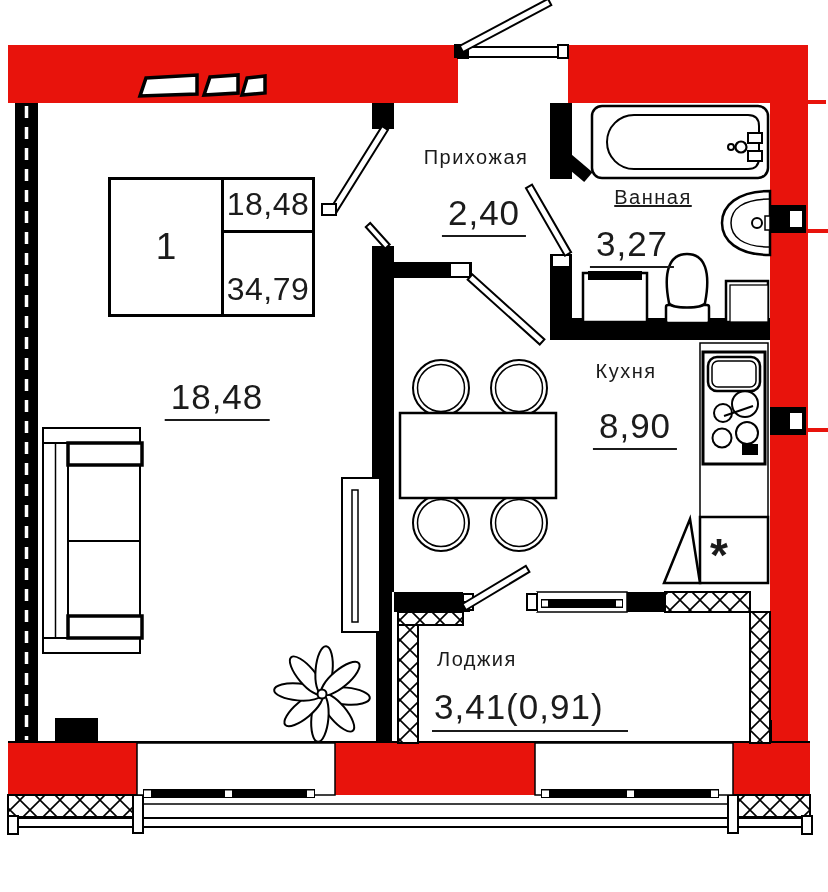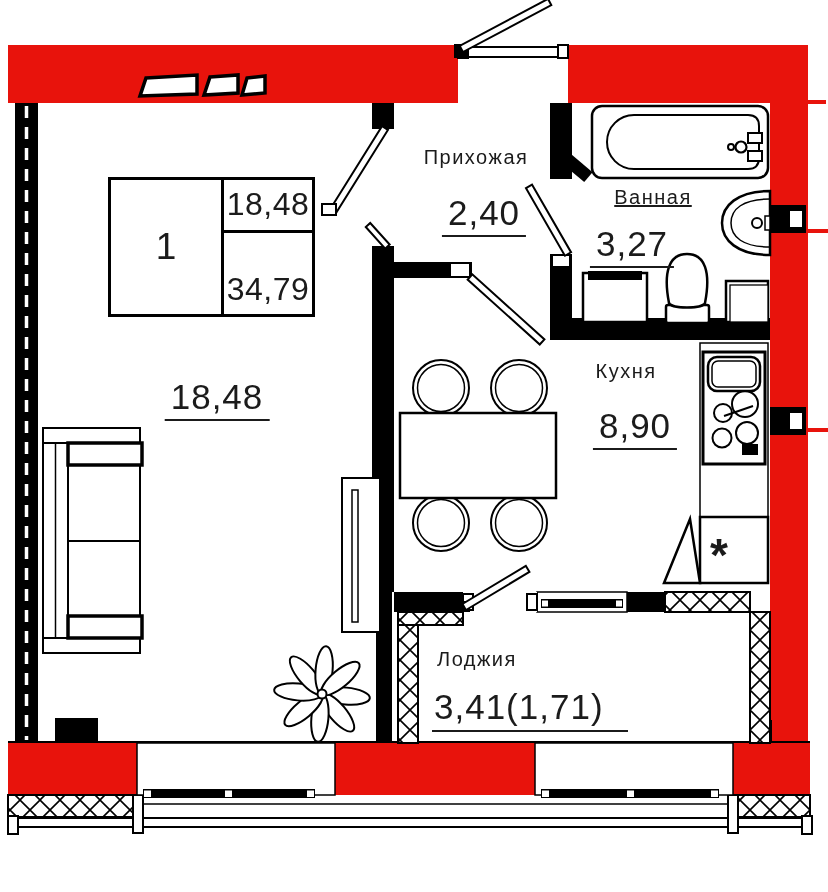--- a/index.html
+++ b/index.html
@@ -261,16 +261,16 @@
 
   <div class="lbl room-name centered" style="left:653px;top:186px;text-decoration:underline;">Ванная</div>
   <div class="lbl room-area centered" style="left:632px;top:224px;"><span class="ul">3,27</span></div>
 
   <div class="lbl room-area centered" style="left:217px;top:377px;"><span class="ul">18,48</span></div>
 
   <div class="lbl room-name centered" style="left:626px;top:360px;">Кухня</div>
   <div class="lbl room-area centered" style="left:635px;top:406px;text-align:center;"><span class="ul">8,90</span></div>
 
   <div class="lbl room-name" style="left:437px;top:648px;text-align:center;">Лоджия</div>
-  <div class="lbl room-area" style="left:432px;top:687px;"><span class="ul-wide">3,41(1,71)</span></div>
+  <div class="lbl room-area" style="left:432px;top:687px;"><span class="ul-wide">3,41(0,91)</span></div>
 
   <div class="lbl fridge-mark" style="left:710px;top:528px;">*</div>
 </div>
 
 </body></html>

